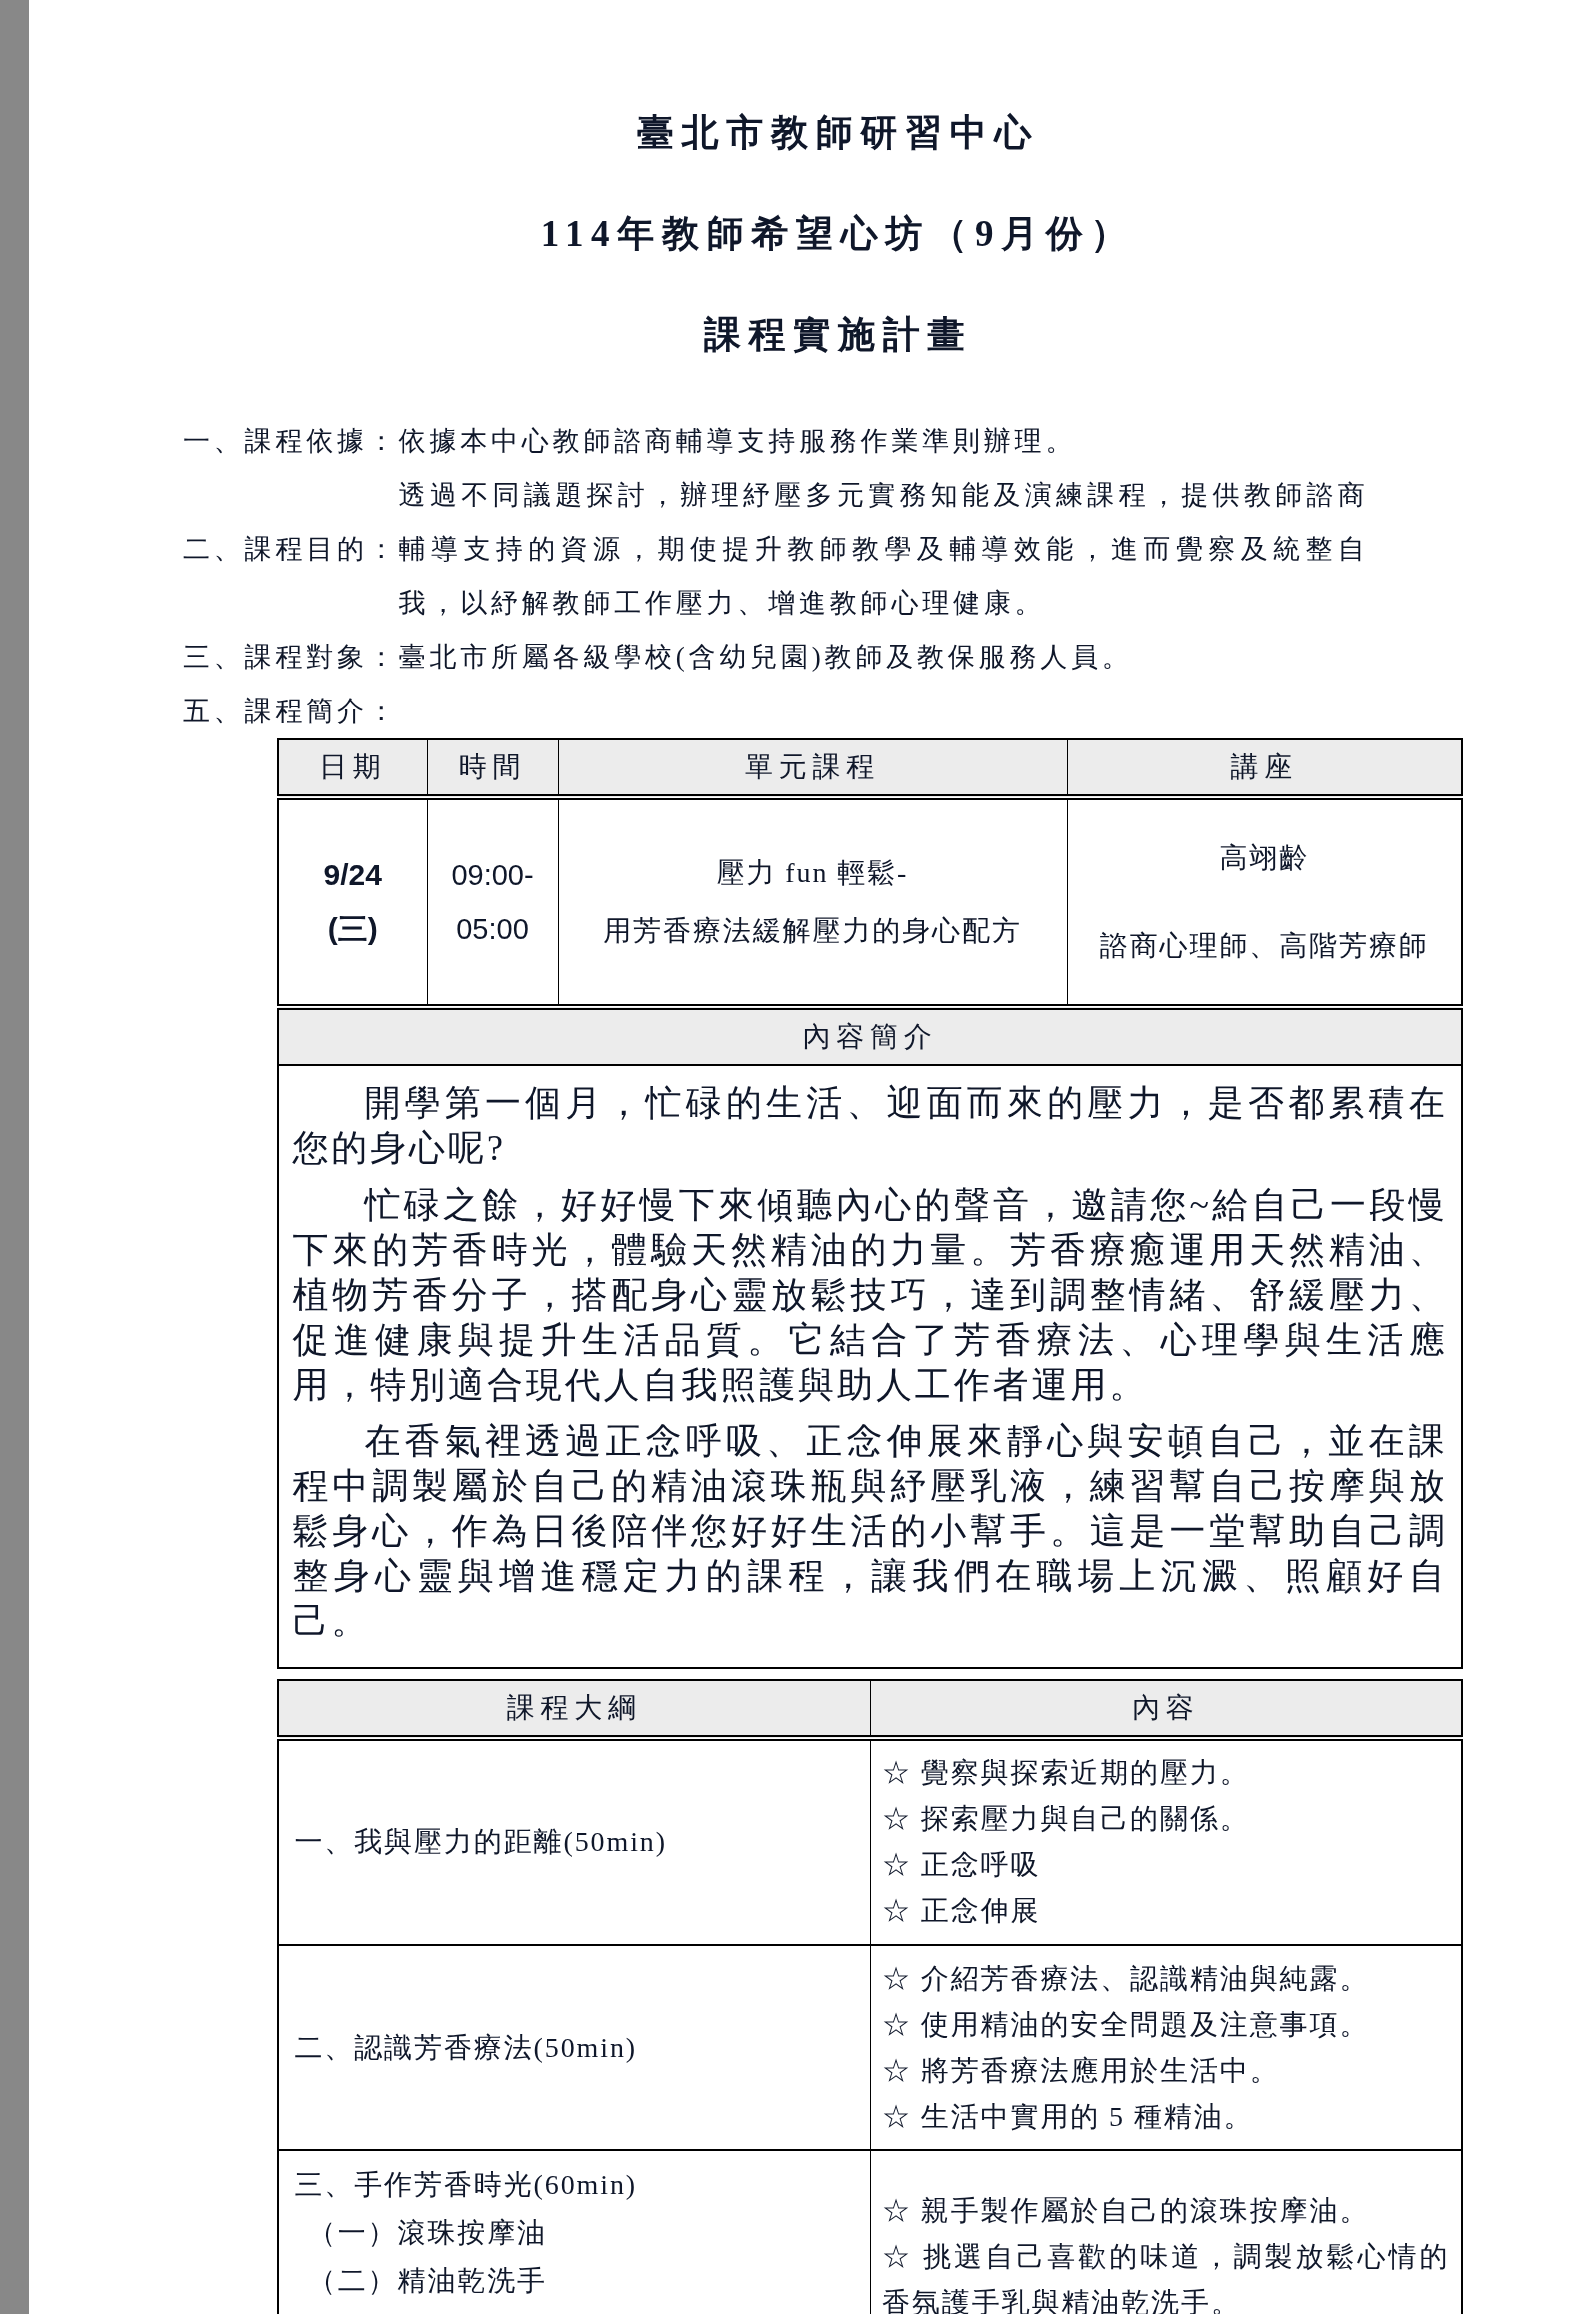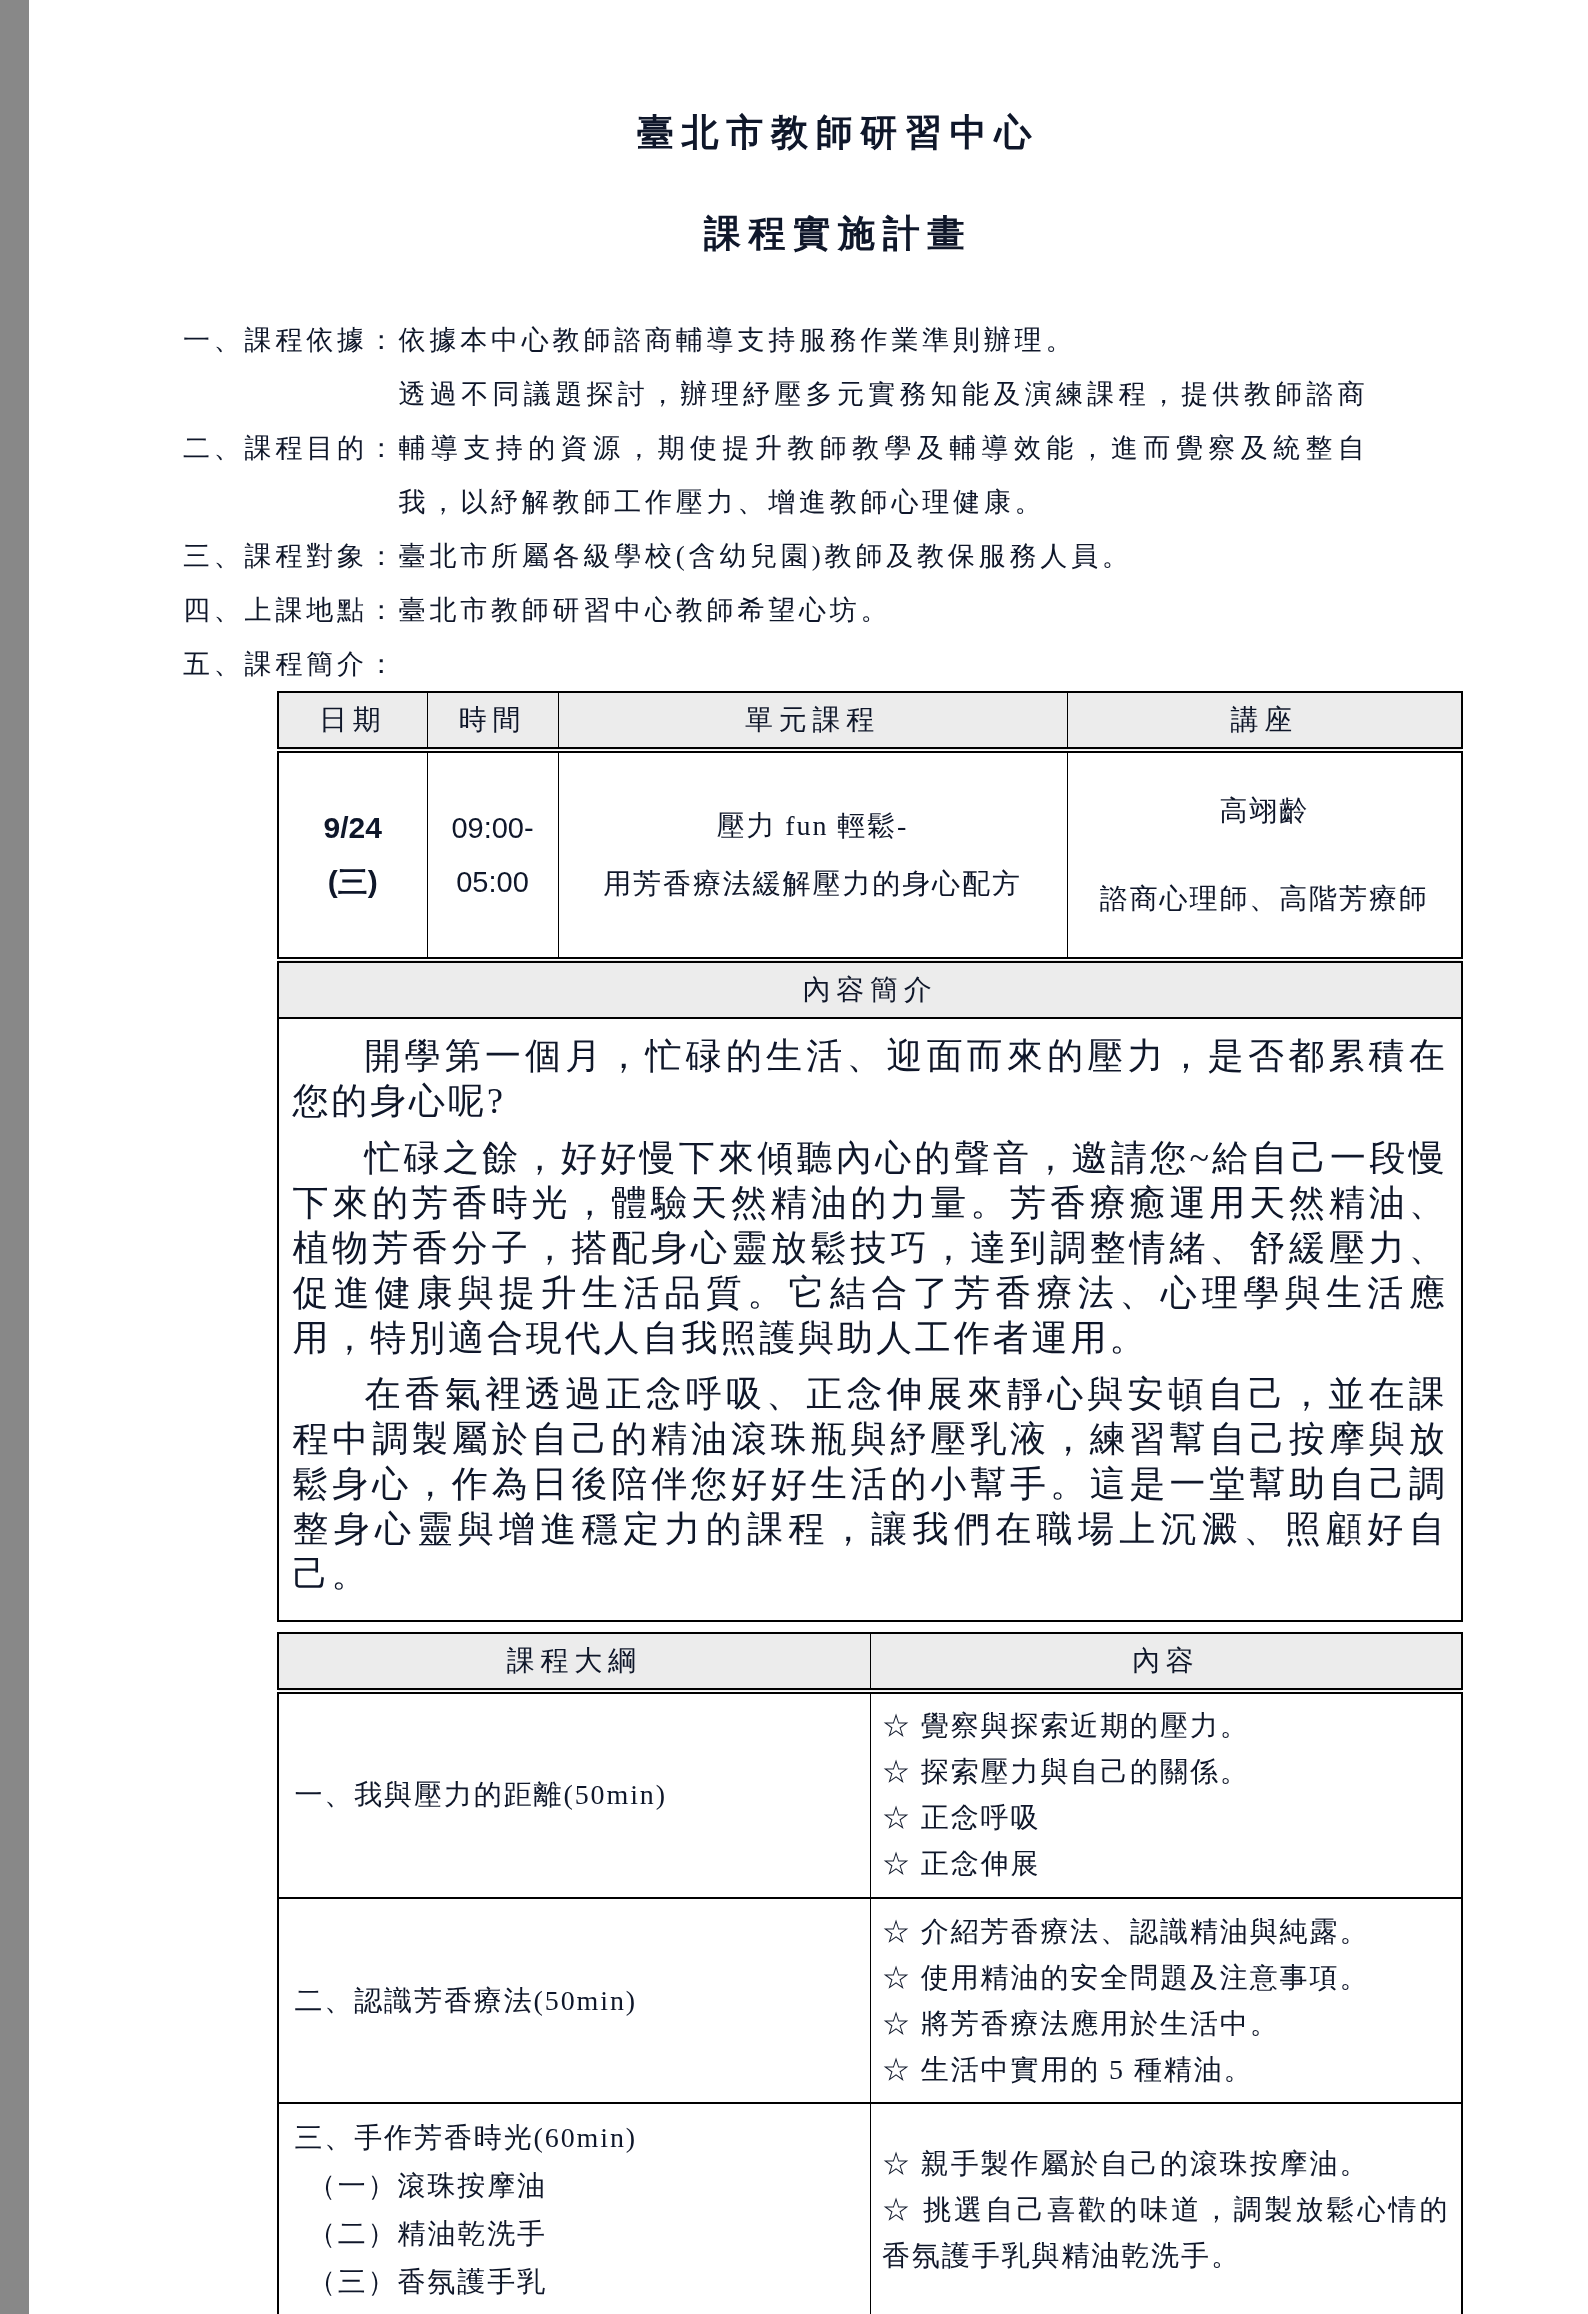--- a/index.html
+++ b/index.html
@@ -68,39 +68,36 @@
   .r3 td{height:192px;}
 </style>
 </head>
 <body>
 
 <div class="page">
   <div class="content">
 
     <header class="titles">
       <div class="title">臺北市教師研習中心</div>
+      <div class="title">114年教師希望心坊（9月份）</div>
       <div class="title">課程實施計畫</div>
     </header>
 
     <section class="items">
       <div class="item">
         <span class="item-label">一、課程依據：</span>
         <span class="item-text">依據本中心教師諮商輔導支持服務作業準則辦理。</span>
       </div>
       <div class="item">
         <span class="item-label">二、課程目的：</span>
         <span class="item-text">透過不同議題探討，辦理紓壓多元實務知能及演練課程，提供教師諮商輔導支持的資源，期使提升教師教學及輔導效能，進而覺察及統整自我，以紓解教師工作壓力、增進教師心理健康。</span>
       </div>
       <div class="item">
         <span class="item-label">三、課程對象：</span>
         <span class="item-text">臺北市所屬各級學校(含幼兒園)教師及教保服務人員。</span>
-      </div>
-      <div class="item">
-        <span class="item-label">四、上課地點：</span>
-        <span class="item-text">臺北市教師研習中心教師希望心坊。</span>
       </div>
       <div class="item">
         <span class="item-label">五、課程簡介：</span>
         <span class="item-text"></span>
       </div>
     </section>
 
     <table class="t1">
       <colgroup>
         <col style="width:149px">

